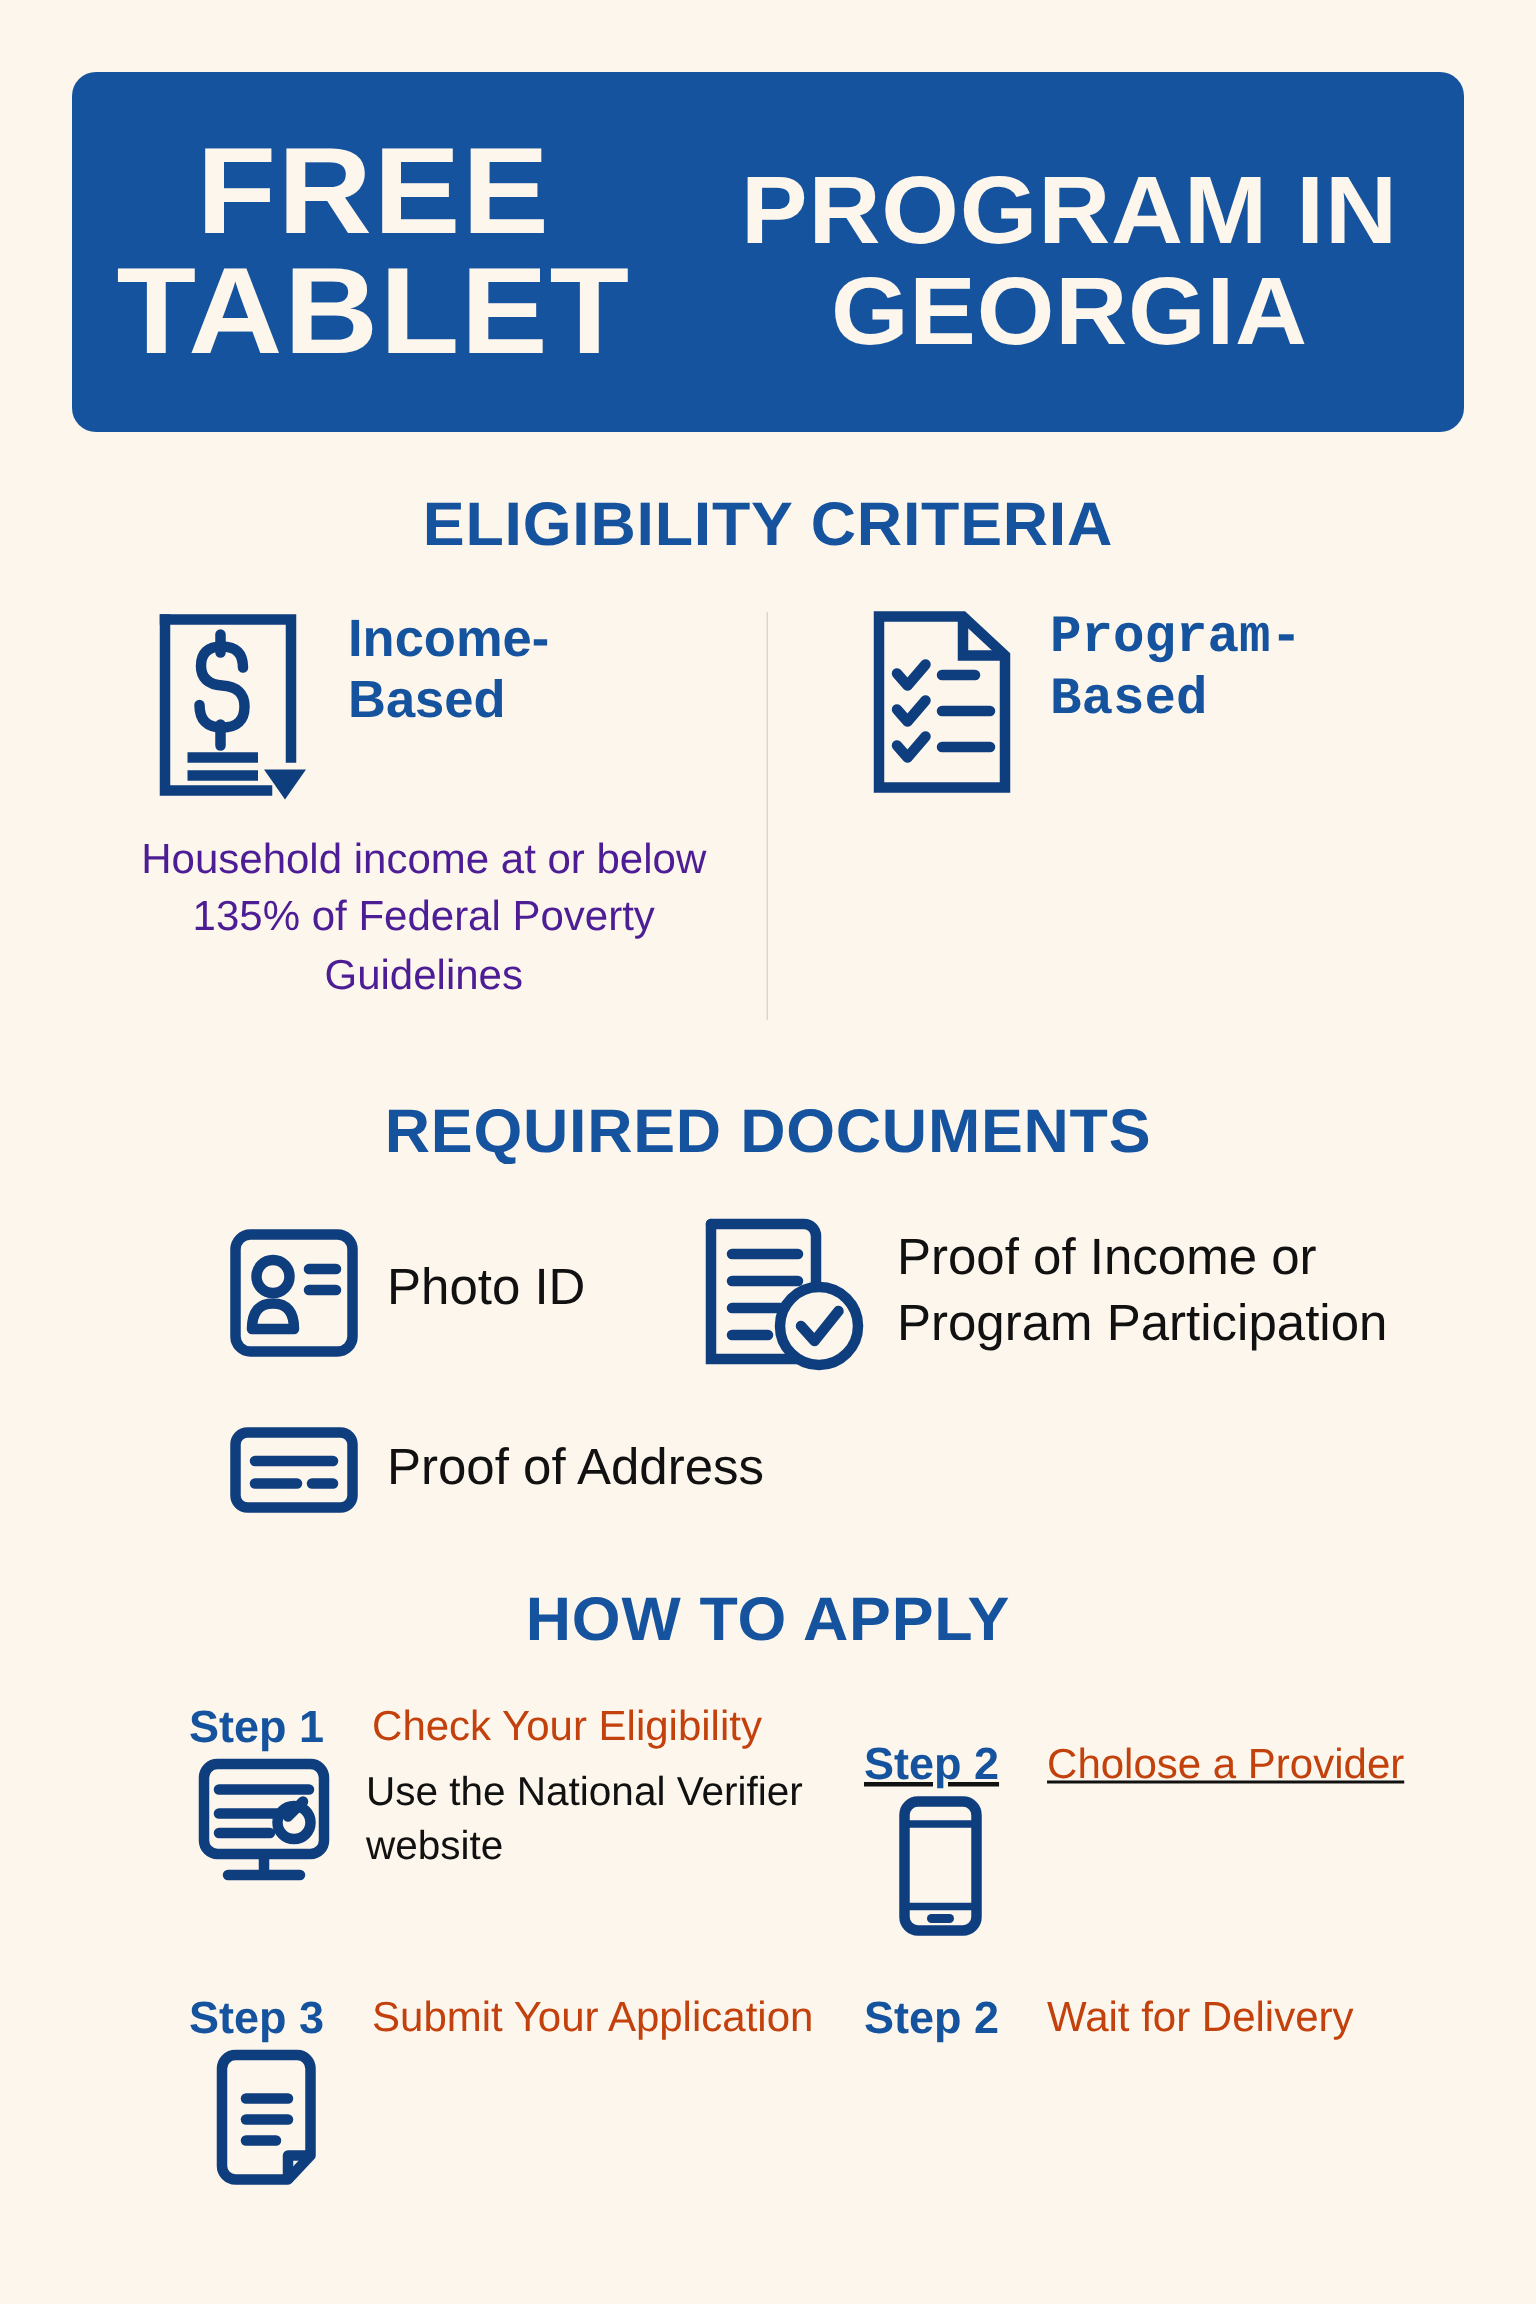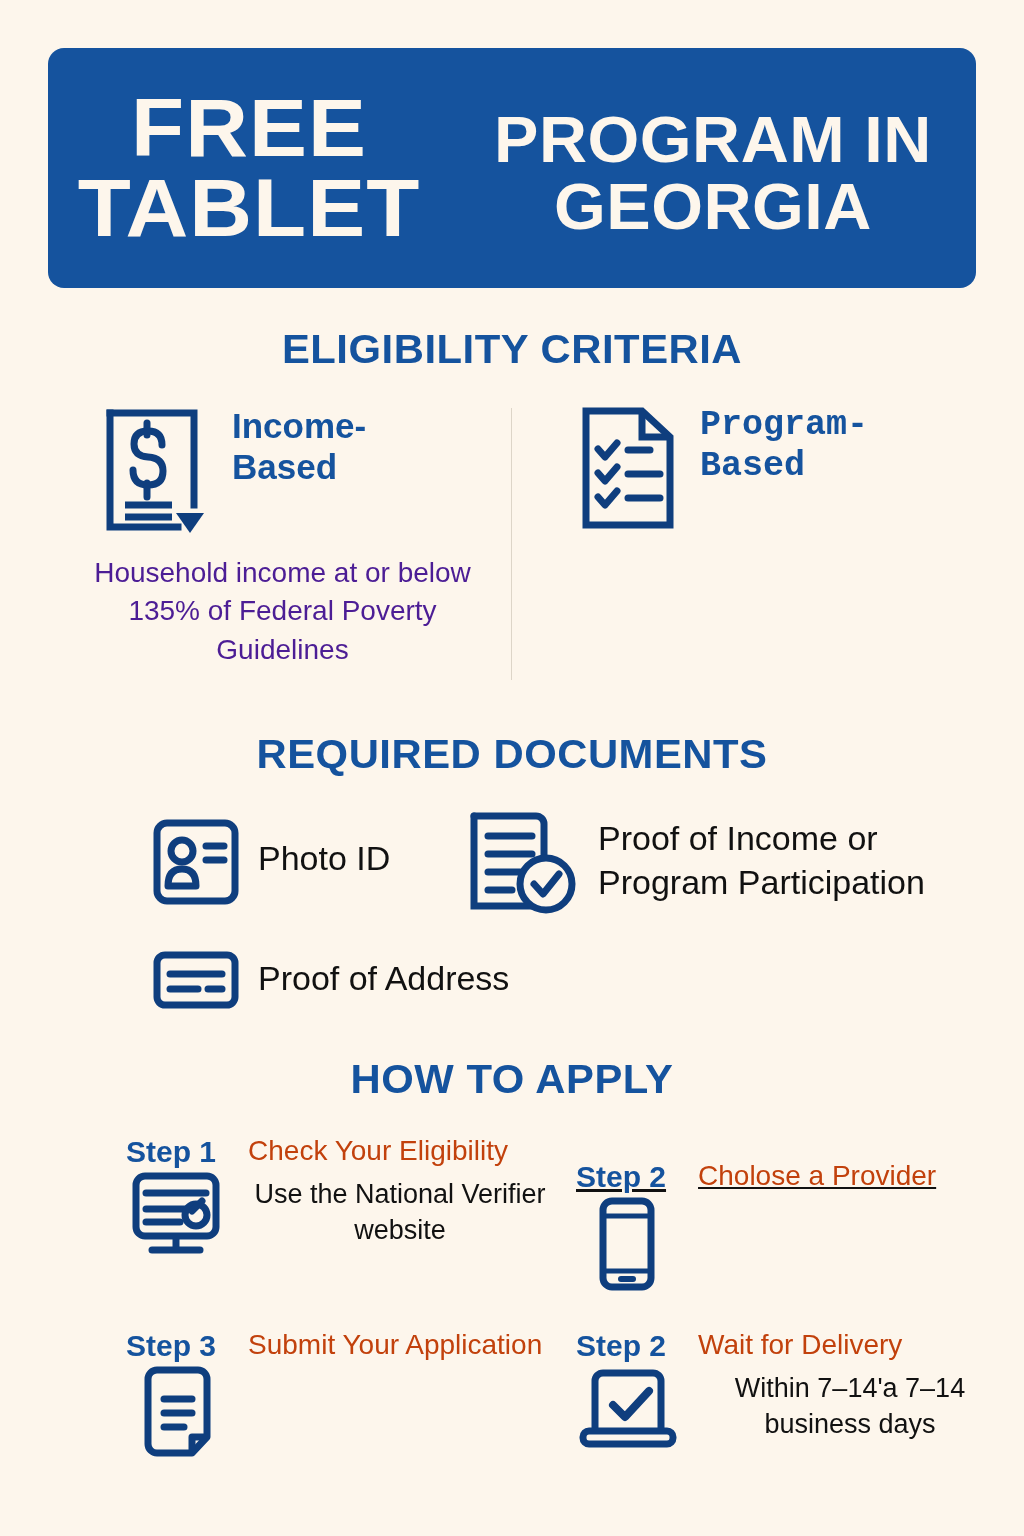--- a/index.html
+++ b/index.html
@@ -144,21 +144,21 @@
     color: #111;
     margin-top: 4px;
   }
 
   .step-lower {
     display: flex;
     gap: 14px;
     margin-top: 2px;
   }
   .step-icon-col { width: 104px; flex: 0 0 104px; display: flex; justify-content: center; }
-  .step-body-col { flex: 1; padding-top: 2px; text-align: center; }
+  .step-body-col { flex: 1; padding-top: 2px; }
 
   svg { display: block; }
 </style>
 </head>
 <body>
 
 <div class="banner">
   <div class="banner-line1">FREE TABLET</div>
   <div class="banner-line2">PROGRAM IN GEORGIA</div>
 </div>
@@ -326,27 +326,13 @@
   </div>
 </div>
 
 <div class="step" id="step-4">
   <div class="step-row">
     <div class="step-badge">Step 2</div>
     <div class="step-text-block">
       <div class="step-title">Wait for Delivery</div>
     </div>
   </div>
-  <div class="step-lower">
-    <div class="step-icon-col">
-      <span>
-        <svg width="102" height="88" viewBox="0 0 102 88">
-          <path d="M18 66 V16 a8 8 0 0 1 8 -8 H76 a8 8 0 0 1 8 8 V66" fill="none" stroke="#0f3e7e" stroke-width="7" stroke-linejoin="round"></path>
-          <rect x="6" y="66" width="90" height="13" rx="6" fill="none" stroke="#0f3e7e" stroke-width="7"></rect>
-          <polyline points="36,40 48,52 72,26" fill="none" stroke="#0f3e7e" stroke-width="8" stroke-linecap="round" stroke-linejoin="round"></polyline>
-        </svg>
-      </span>
-    </div>
-    <div class="step-body-col">
-      <div class="step-sub">Within 7–14'a 7–14 business days</div>
-    </div>
-  </div>
 </div>
 
 </body></html>

